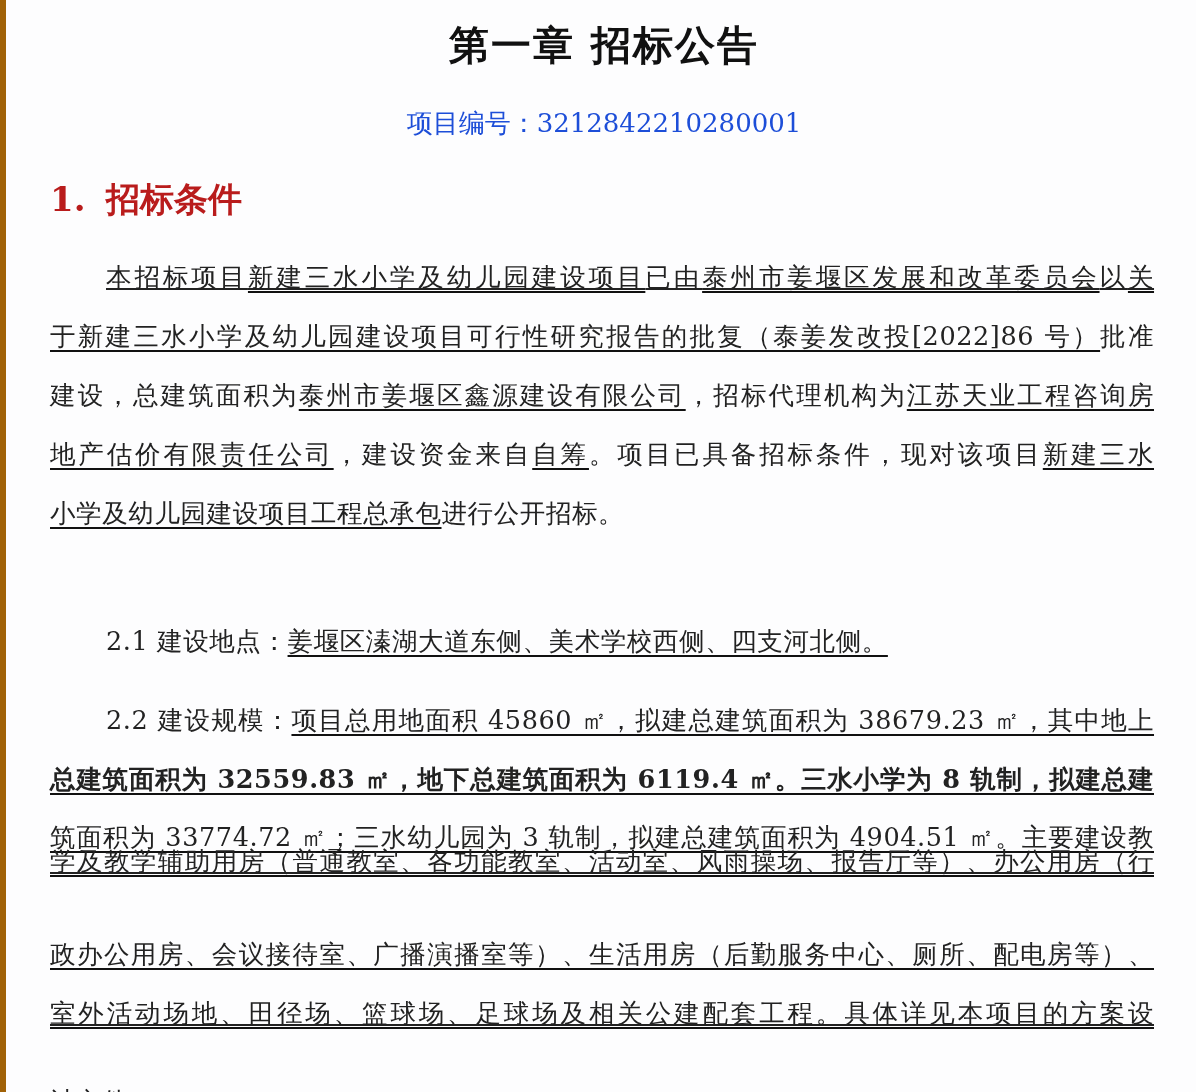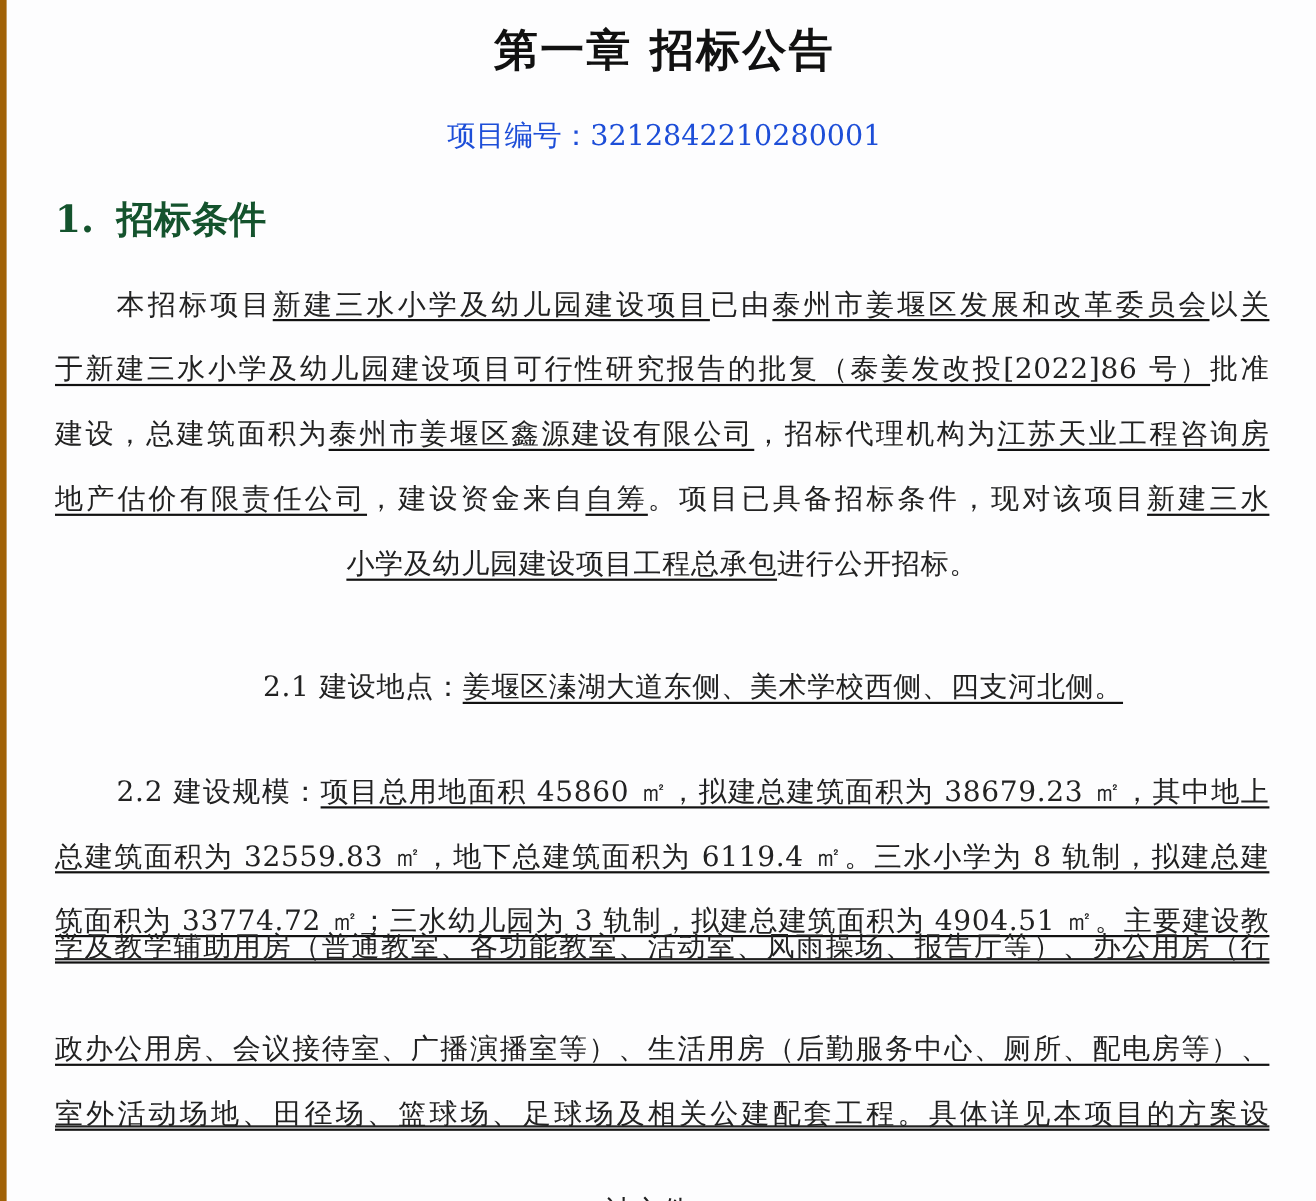--- a/index.html
+++ b/index.html
@@ -40,38 +40,37 @@
       text-align: center;
       font-size: 26px;
       color: #1d4ed8;
     }
     .section-heading {
       position: absolute;
       left: 44px;
       font-family: "DejaVu Sans", "Liberation Sans", sans-serif;
       font-weight: bold;
       font-size: 34px;
-      color: #14532d;
+      color: #b91c1c;
       white-space: nowrap;
     }
     .section-heading .num {
       display: inline-block;
       width: 56px;
       font-family: "DejaVu Serif", "Liberation Serif", serif;
     }
     .line {
       position: absolute;
       left: 44px;
       width: 1104px;
       font-size: 25.5px;
       line-height: 34px;
       white-space: nowrap;
       color: #222;
       letter-spacing: 0.6px;
-      text-align: center;
     }
     .line.justify {
       text-align: justify;
       text-align-last: justify;
     }
     .u {
       text-decoration: underline;
       text-decoration-thickness: 2px;
       text-underline-offset: 5px;
       text-decoration-color: #111;
@@ -84,32 +83,32 @@
 
   <div class="chapter-title">第一章  招标公告</div>
 
   <div class="project-no"><span>项目编号：</span><span>3212842210280001</span></div>
 
   <div class="section-heading" style="top:177px;">
     <span class="num">1.</span><span>招标条件</span>
   </div>
 
   <div>
-    <div class="line justify" style="top:260px; padding-left:56px; width:1048px;"><span>本招标项目</span><span class="u">新建三水小学及幼儿园建设项目</span><span>已由</span><span class="u">泰州市姜堰区发展和改革委员会</span><span>以</span><span class="u">关</span></div>
+    <div class="line justify" style="top:260px; padding-left:56px; width:1048px;text-decoration:underline;"><span>本招标项目</span><span class="u">新建三水小学及幼儿园建设项目</span><span>已由</span><span class="u">泰州市姜堰区发展和改革委员会</span><span>以</span><span class="u">关</span></div>
     <div class="line justify" style="top:319px;"><span class="u">于新建三水小学及幼儿园建设项目可行性研究报告的批复（泰姜发改投[2022]86 号）</span><span>批准</span></div>
     <div class="line justify" style="top:378px;"><span>建设，总建筑面积为</span><span class="u">泰州市姜堰区鑫源建设有限公司</span><span>，招标代理机构为</span><span class="u">江苏天业工程咨询房</span></div>
     <div class="line justify" style="top:437px;"><span class="u">地产估价有限责任公司</span><span>，建设资金来自</span><span class="u">自筹</span><span>。项目已具备招标条件，现对该项目</span><span class="u">新建三水</span></div>
     <div class="line" style="top:496px;"><span class="u">小学及幼儿园建设项目工程总承包</span><span>进行公开招标。</span></div>
   </div>
 
 
   <div>
-    <div class="line" style="top:608px; padding-left:56px; width:1048px;"><span>2.1 建设地点：</span><span class="u">姜堰区溱湖大道东侧、美术学校西侧、四支河北侧。 </span></div>
+    <div class="line" style="top:624px; padding-left:56px; width:1048px;"><span>2.1 建设地点：</span><span class="u">姜堰区溱湖大道东侧、美术学校西侧、四支河北侧。 </span></div>
     <div class="line justify" style="top:703px; padding-left:56px; width:1048px;"><span>2.2 建设规模：</span><span class="u">项目总用地面积 45860 ㎡，拟建总建筑面积为 38679.23 ㎡，其中地上</span></div>
-    <div class="line justify" style="top:762px;"><span class="u">总建筑面积为 32559.83 ㎡，地下总建筑面积为 6119.4 ㎡。三水小学为 8 轨制，拟建总建</span></div>
+    <div class="line justify" style="top:762px;font-weight:bold;"><span class="u">总建筑面积为 32559.83 ㎡，地下总建筑面积为 6119.4 ㎡。三水小学为 8 轨制，拟建总建</span></div>
     <div class="line justify" style="top:820px;"><span class="u">筑面积为 33774.72 ㎡；三水幼儿园为 3 轨制，拟建总建筑面积为 4904.51 ㎡。主要建设教</span></div>
     <div class="line justify" style="top:844px;text-decoration:underline;"><span class="u">学及教学辅助用房（普通教室、各功能教室、活动室、风雨操场、报告厅等）、办公用房（行</span></div>
     <div class="line justify" style="top:937px;"><span class="u">政办公用房、会议接待室、广播演播室等）、生活用房（后勤服务中心、厕所、配电房等）、</span></div>
     <div class="line justify" style="top:996px;text-decoration:underline;"><span class="u">室外活动场地、田径场、篮球场、足球场及相关公建配套工程。具体详见本项目的方案设</span></div>
     <div class="line" style="top:1084px;"><span class="u">计文件。 </span></div>
   </div>
 
 </div>
 
 </body></html>

